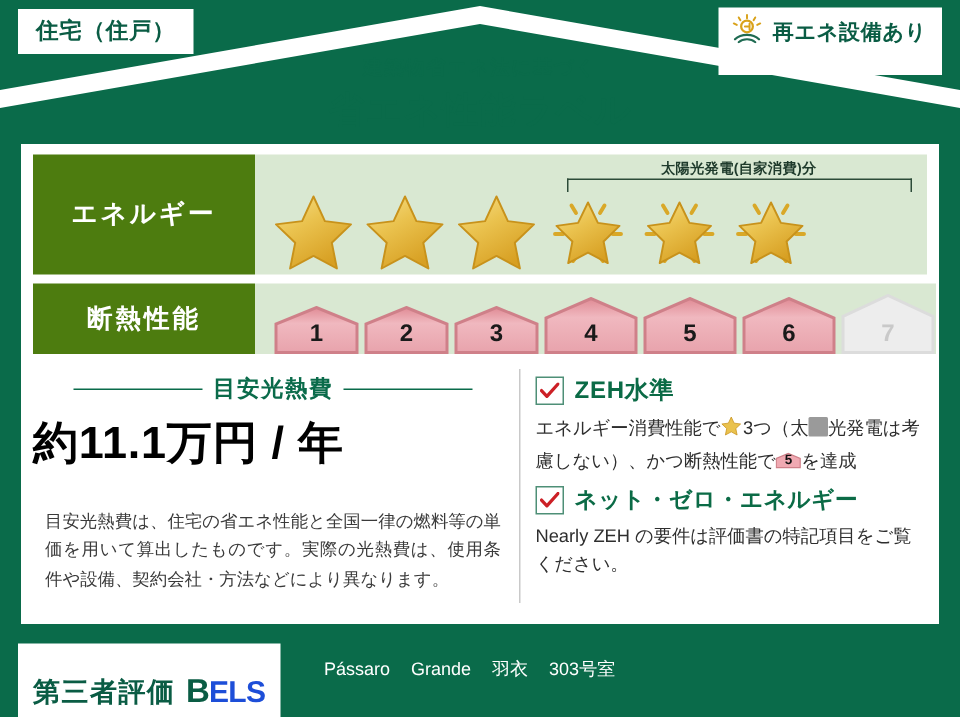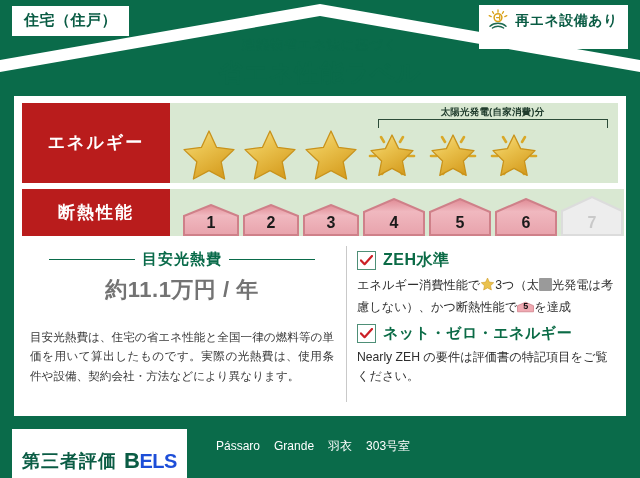--- a/index.html
+++ b/index.html
@@ -50,21 +50,21 @@
   
   .panel{
     position:absolute;left:14px;top:96px;width:612px;height:320px;
     background:#ffffff;
   }
   
   .row{position:relative;display:flex;align-items:stretch;}
   .row-energy{height:80px;margin:7px 8px 0 8px;}
   .row-insul{height:47px;margin:6px 8px 0 8px;}
   .rowlabel{
-    width:148px;background:#b91c1c;color:#ffffff;
+    width:148px;background:#4d7c0f;color:#ffffff;
     display:flex;flex-direction:column;align-items:center;justify-content:center;
     font-weight:bold;font-size:17px;line-height:1.28;letter-spacing:2px;
     flex:0 0 148px;
   }
   .rowlabel .l2{display:block;}
   .rowvalue{
     flex:1;background:#d9e8d2;position:relative;
     display:flex;align-items:flex-end;
   }
   .stars{display:flex;align-items:center;gap:3px;padding-left:10px;}
@@ -90,21 +90,21 @@
   
   .lower{position:absolute;left:8px;top:146px;width:596px;height:166px;display:flex;}
   .lower-left{width:320px;position:relative;padding-top:6px;}
   .divider{width:1px;background:#c9c9c9;margin:4px 10px 6px 4px;}
   .lower-right{flex:1;position:relative;padding-top:8px;}
 
   .cost-head{display:flex;align-items:center;justify-content:center;gap:7px;margin-top:2px;}
   .cost-head .line{height:1.6px;background:#0a6b4a;width:86px;}
   .cost-head .t{color:#0a6b4a;font-weight:bold;font-size:15px;letter-spacing:1px;}
   .cost-value{
-    text-align:center;color:#737373;font-weight:bold;font-size:22px;
+    color:#000000;font-weight:bold;font-size:30px;
     margin-top:6px;letter-spacing:0.5px;
   }
   .cost-desc{
     margin-top:22px;padding:0 8px;color:#3a3a3a;font-size:11.6px;
     line-height:1.68;text-align:justify;
   }
 
   .zeh-block{margin-bottom:6px;}
   .zeh-head{display:flex;align-items:center;gap:7px;}
   .chk{

